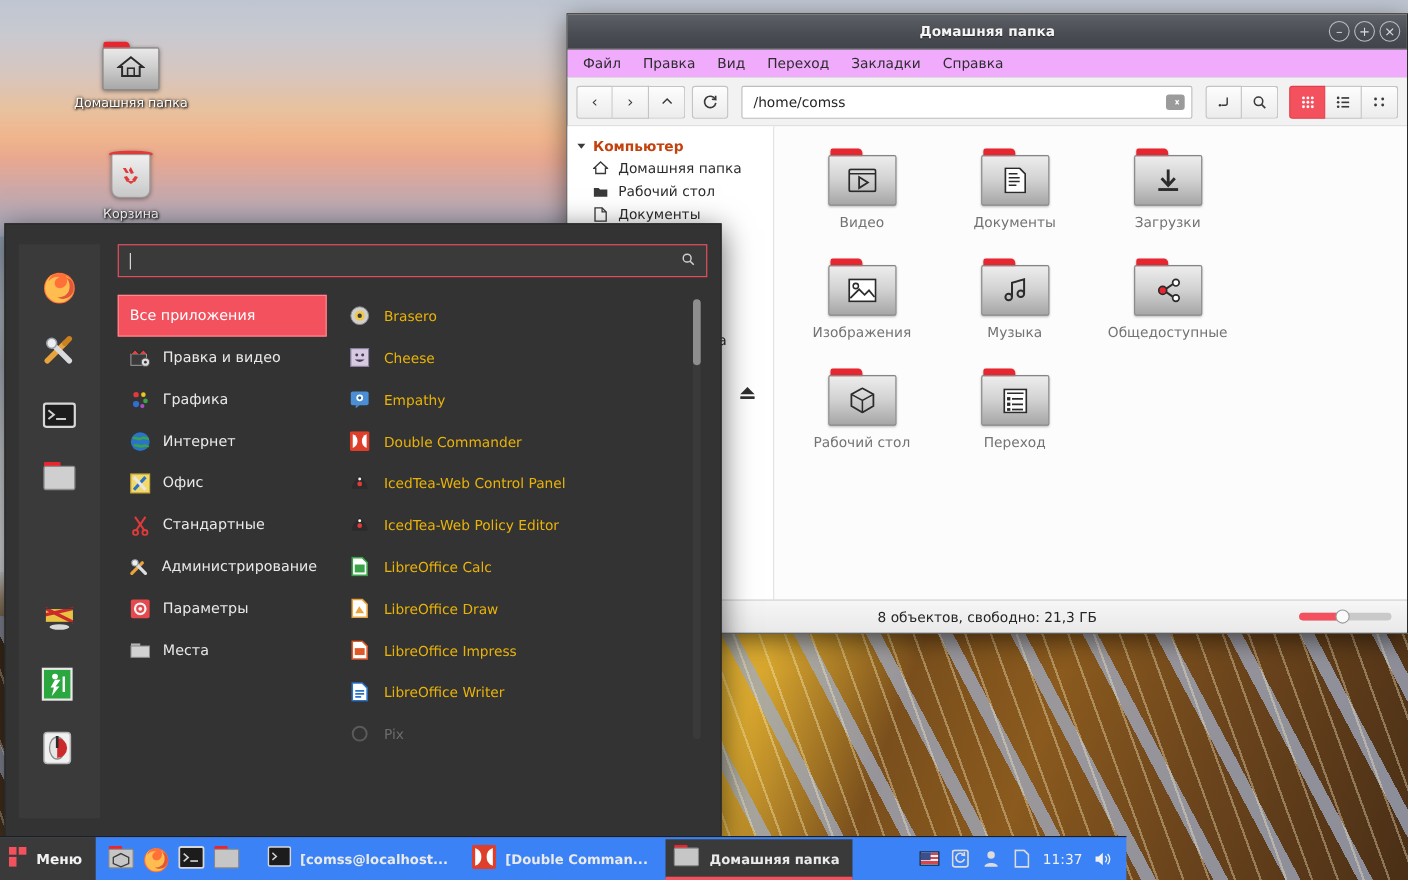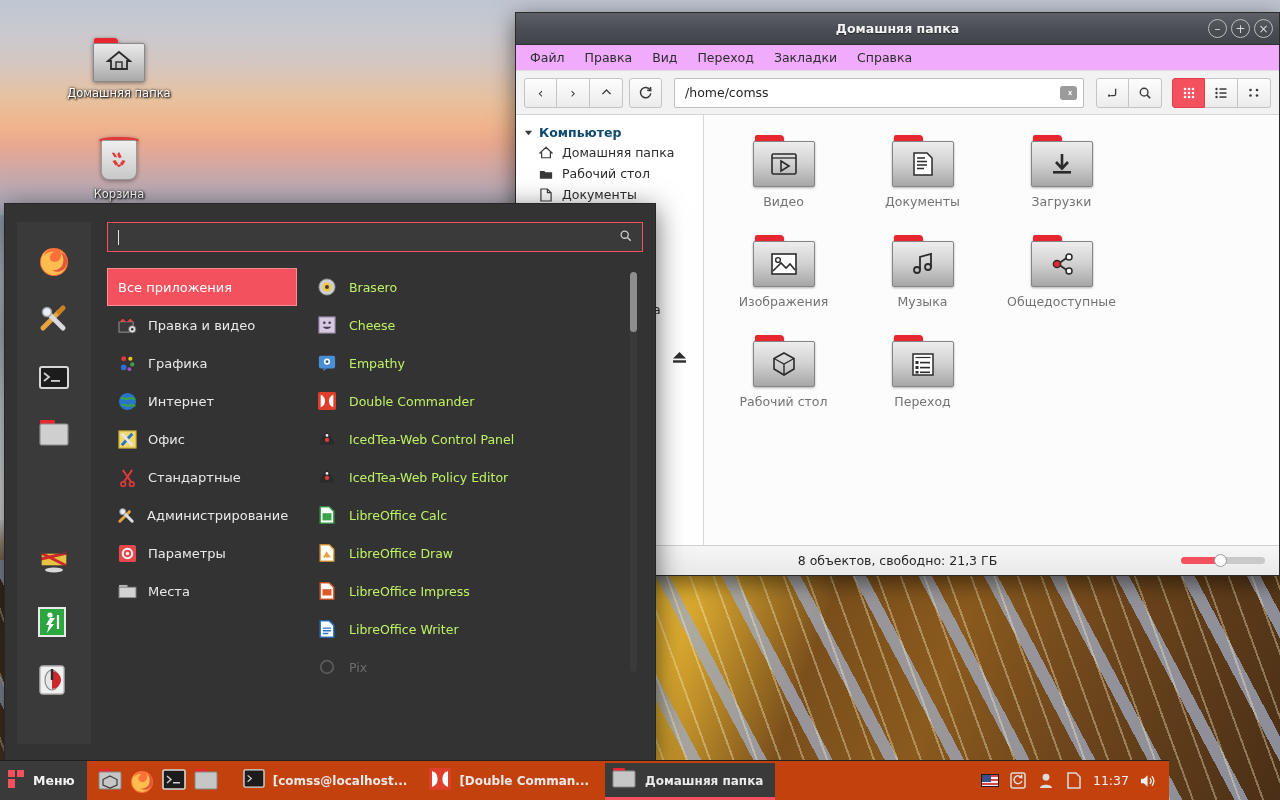--- a/index.html
+++ b/index.html
@@ -133,21 +133,21 @@
     font-size: 9px; display: flex; align-items: center; justify-content: center;
     cursor: pointer; position: relative;
   }
   .caja-body { flex: 1; display: flex; min-height: 0; background: #fff; }
   .places {
     width: 188px; background: #fff; border-right: 1px solid #d8d8d8;
     padding: 8px 0 0 0; overflow: hidden;
   }
   .pl-head {
     display: flex; align-items: center; gap: 6px; padding: 2px 8px;
-    font-weight: bold; color: #0c4a6e; font-size: 12.5px; text-align: center;
+    font-weight: bold; color: #c2410c; font-size: 12.5px; text-align: center;
   }
   .pl-item {
     display: flex; align-items: center; gap: 8px; padding: 3px 8px 3px 22px;
     color: #2c2c2c; font-size: 12.5px; cursor: pointer;
   }
   .pl-item .pico { width: 16px; display: flex; justify-content: center; color: #4a4a4a; }
   .files {
     flex: 1; background: #fcfcfc; padding: 14px 10px; display: flex;
     flex-wrap: wrap; align-content: flex-start; position: relative;
   }
@@ -213,37 +213,37 @@
   .cats { width: 196px; padding-right: 6px; }
   .cat {
     display: flex; align-items: center; gap: 11px; height: 38px; padding: 0 10px;
     color: #e9e9e9; font-size: 13px; cursor: pointer;
   }
   .cat.sel { background: #f4515f; border: 1px solid #ff8d92; color: #fff; }
   .cat .cico { width: 20px; height: 20px; display: flex; align-items: center; justify-content: center; }
   .applist { flex: 1; position: relative; padding-left: 14px; overflow: hidden; }
   .app {
     display: flex; align-items: center; gap: 12px; height: 38px;
-    color: #bef264; font-size: 12.5px; cursor: pointer; white-space: nowrap;
+    color: #eab308; font-size: 12.5px; cursor: pointer; white-space: nowrap;
   }
   .app.dim { color: #6d6d6d; }
   .app .aico { width: 20px; height: 20px; display: flex; align-items: center; justify-content: center; }
   .scroll-track {
     position: absolute; right: 6px; top: 4px; width: 7px; height: 400px;
     background: #3a3a3a; border-radius: 4px;
   }
   .scroll-thumb {
     position: absolute; right: 6px; top: 4px; width: 7px; height: 60px;
     background: #8e8e8e; border-radius: 4px; cursor: pointer;
   }
 
   
   #taskbar {
-    position: absolute; left: 0; bottom: 0; width: 1169px; height: 40px;
-    background: #c2410c; border-top: 1px solid #1f1f1f; display: flex; align-items: center;
+    position: absolute; left: 0; bottom: 0; width: 1024px; height: 40px;
+    background: #3b82f6; border-top: 1px solid #1f1f1f; display: flex; align-items: center;
   }
   .menu-btn {
     display: flex; align-items: center; gap: 7px; height: 40px; padding: 0 12px 0 8px;
     background: #3a3a3a; cursor: pointer;
   }
   .menu-btn .lbl { color: #f2f2f2; font-size: 12.5px; font-weight: bold; }
   .launchers { display: flex; align-items: center; gap: 6px; padding: 0 10px; }
   .launch { width: 26px; height: 26px; cursor: pointer; position: relative; }
   .tasks { display: flex; align-items: center; gap: 4px; flex: 1; padding-left: 8px; }
   .task {

